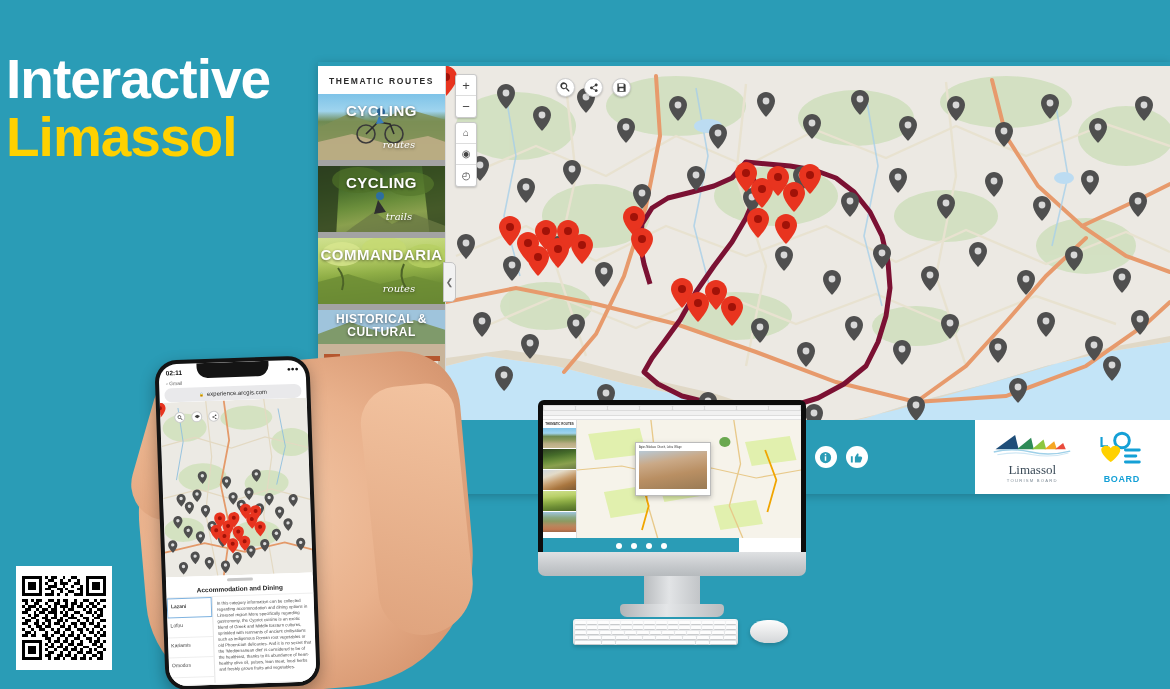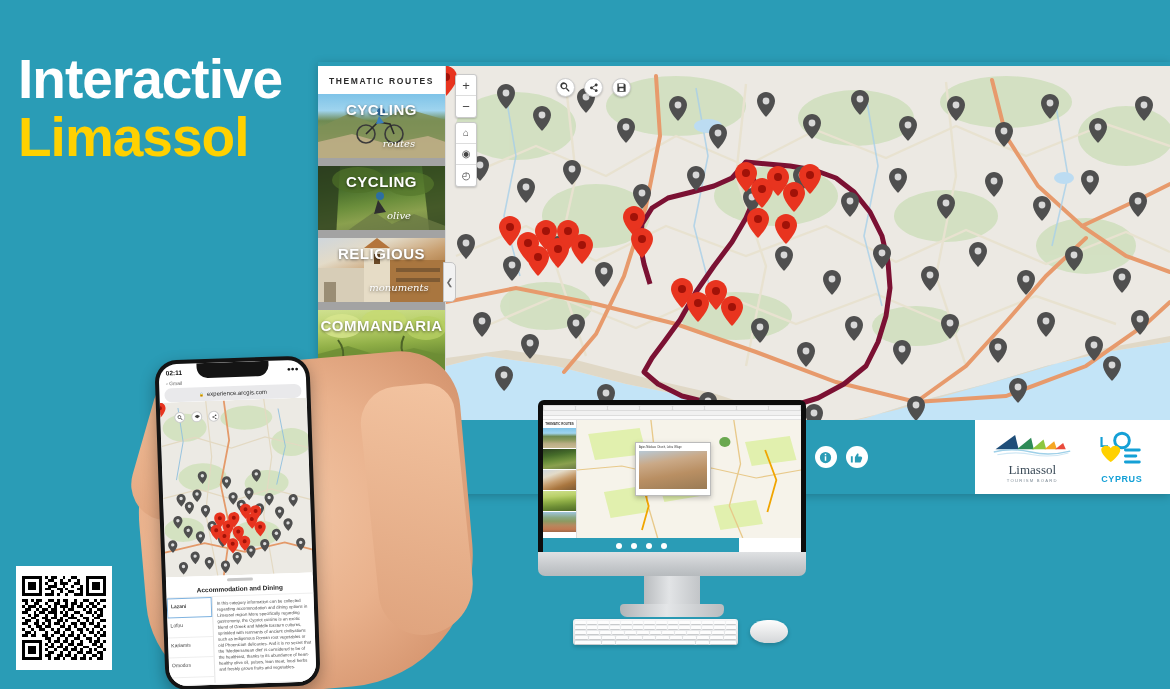--- a/index.html
+++ b/index.html
@@ -6,21 +6,21 @@
   body {
     width: 1170px; height: 689px;
     font-family: "Liberation Sans", sans-serif;
     background: #2a9cb6;
     overflow: hidden;
     position: relative;
   }
   #stage { position: absolute; inset: 0; background: #2a9cb6; }
 
   
-  .headline { position: absolute; left: 18px; top: 50px; z-index: 40; }
+  .headline { position: absolute; left: 6px; top: 50px; z-index: 40; }
   .headline .ln {
     font-size: 55px; line-height: 58px; font-weight: bold;
     letter-spacing: -1px; color: #ffffff; display: block;
   }
   .headline .ln.accent { color: #ffd100; }
 
   
   .qr-wrap {
     position: absolute; left: 16px; top: 566px; width: 96px; height: 104px;
     background: #ffffff; padding: 6px; z-index: 40;
@@ -38,21 +38,21 @@
 
   
   .side { width: 128px; background: #fff; border-right: 1px solid #d8d8d8; position: relative; }
   .side-title {
     text-align: center; font-size: 8.5px; font-weight: bold; letter-spacing: 1.6px;
     color: #2b2b2b; padding: 10px 2px 8px; text-transform: uppercase;
   }
   .cards { display: flex; flex-direction: column; }
   .card {
     height: 72px; position: relative; overflow: hidden; cursor: pointer;
-    border-bottom: 8px solid #a3a3a3;
+    border-bottom: 6px solid #a3a3a3;
   }
   .card .bg { position: absolute; inset: 0; }
   .card .lbl {
     position: absolute; left: 0; right: 0; top: 50%; transform: translateY(-50%);
     text-align: center; color: #fff; font-weight: bold; font-size: 15px;
     letter-spacing: .5px; text-shadow: 0 1px 3px rgba(0,0,0,.55);
     line-height: 15px;
   }
   .card .sub {
     display: block; font-size: 10px; font-weight: normal; font-style: italic;
@@ -547,42 +547,24 @@
                 <path d="M104 0 L128 0 L128 72 L112 72 Z" fill="#33471f" opacity=".8"></path>
                 <ellipse cx="40" cy="14" rx="26" ry="13" fill="#4e7028" opacity=".7"></ellipse>
                 <ellipse cx="92" cy="18" rx="24" ry="12" fill="#55782c" opacity=".7"></ellipse>
                 <path d="M36 60 L56 46 L74 58 L96 48 L128 60 L128 72 L20 72 Z" fill="#6b7a44" opacity=".75"></path>
                 <circle cx="62" cy="30" r="4" fill="#2d6fa0"></circle>
                 <path d="M60 34 L56 48 L68 46 Z" fill="#2f2f2f"></path>
               </svg>
             </div>
             <div class="lbl">
               <span>CYCLING</span>
-              <span class="sub">olive</span>
-            </div>
-          </div>
-
-          <div class="card">
-            <div class="bg bg-religious">
-              <svg viewBox="0 0 128 72" width="128" height="72">
-                <rect x="0" y="30" width="46" height="42" fill="#d7cdb7"></rect>
-                <rect x="46" y="10" width="26" height="62" fill="#e6dcc6"></rect>
-                <path d="M46 10 L59 0 L72 10 Z" fill="#b4753c"></path>
-                <rect x="56" y="16" width="6" height="10" fill="#6b4a28"></rect>
-                <rect x="72" y="22" width="56" height="50" fill="#a9763f"></rect>
-                <rect x="78" y="30" width="44" height="4" fill="#7e5a33"></rect>
-                <rect x="78" y="40" width="44" height="4" fill="#7e5a33"></rect>
-                <rect x="6" y="44" width="12" height="22" fill="#9a8d74"></rect>
-              </svg>
-            </div>
-            <div class="lbl">
-              <span>RELIGIOUS</span>
-              <span class="sub">monuments</span>
-            </div>
-          </div>
+              <span class="sub">trails</span>
+            </div>
+          </div>
+
 
           <div class="card">
             <div class="bg bg-commandaria">
               <svg viewBox="0 0 128 72" width="128" height="72">
                 <ellipse cx="24" cy="16" rx="20" ry="12" fill="#d8e68f" opacity=".8"></ellipse>
                 <ellipse cx="66" cy="10" rx="22" ry="11" fill="#c6da72" opacity=".8"></ellipse>
                 <ellipse cx="108" cy="18" rx="20" ry="12" fill="#b6cf63" opacity=".8"></ellipse>
                 <path d="M0 44 L30 36 L62 46 L96 38 L128 46 L128 72 L0 72 Z" fill="#6d8d35" opacity=".85"></path>
                 <path d="M20 30 q8 10 4 22" stroke="#4c6327" stroke-width="2" fill="none"></path>
                 <path d="M86 26 q-6 12 2 24" stroke="#4c6327" stroke-width="2" fill="none"></path>
@@ -849,21 +831,21 @@
         <div class="nm">Limassol</div>
         <div class="sl">TOURISM BOARD</div>
       </div>
       <div class="logo-love">
         <svg viewBox="0 0 60 44" width="52" height="38">
           <text x="4" y="18" font-family="Liberation Sans, sans-serif" font-size="17" font-weight="bold" fill="#14a0d6">L</text>
           <circle cx="30" cy="11" r="8.5" fill="none" stroke="#14a0d6" stroke-width="3.4"></circle>
           <path d="M6 22 c0 -5 8 -7 11 -2 c3 -5 11 -3 11 2 c0 6 -11 14 -11 14 c0 0 -11 -8 -11 -14 z" fill="#ffd100"></path>
           <path d="M34 22 h16 M34 29 h12 M34 36 h16" stroke="#14a0d6" stroke-width="3.4" stroke-linecap="round"></path>
         </svg>
-        <div class="nm">CYPRUS</div>
+        <div class="nm">BOARD</div>
       </div>
     </div>
   </div>
 
   <div class="imac">
     <div class="imac-bezel">
       <div class="imac-screen">
         <div class="br-tabs">
           <i></i>
             <i></i>

